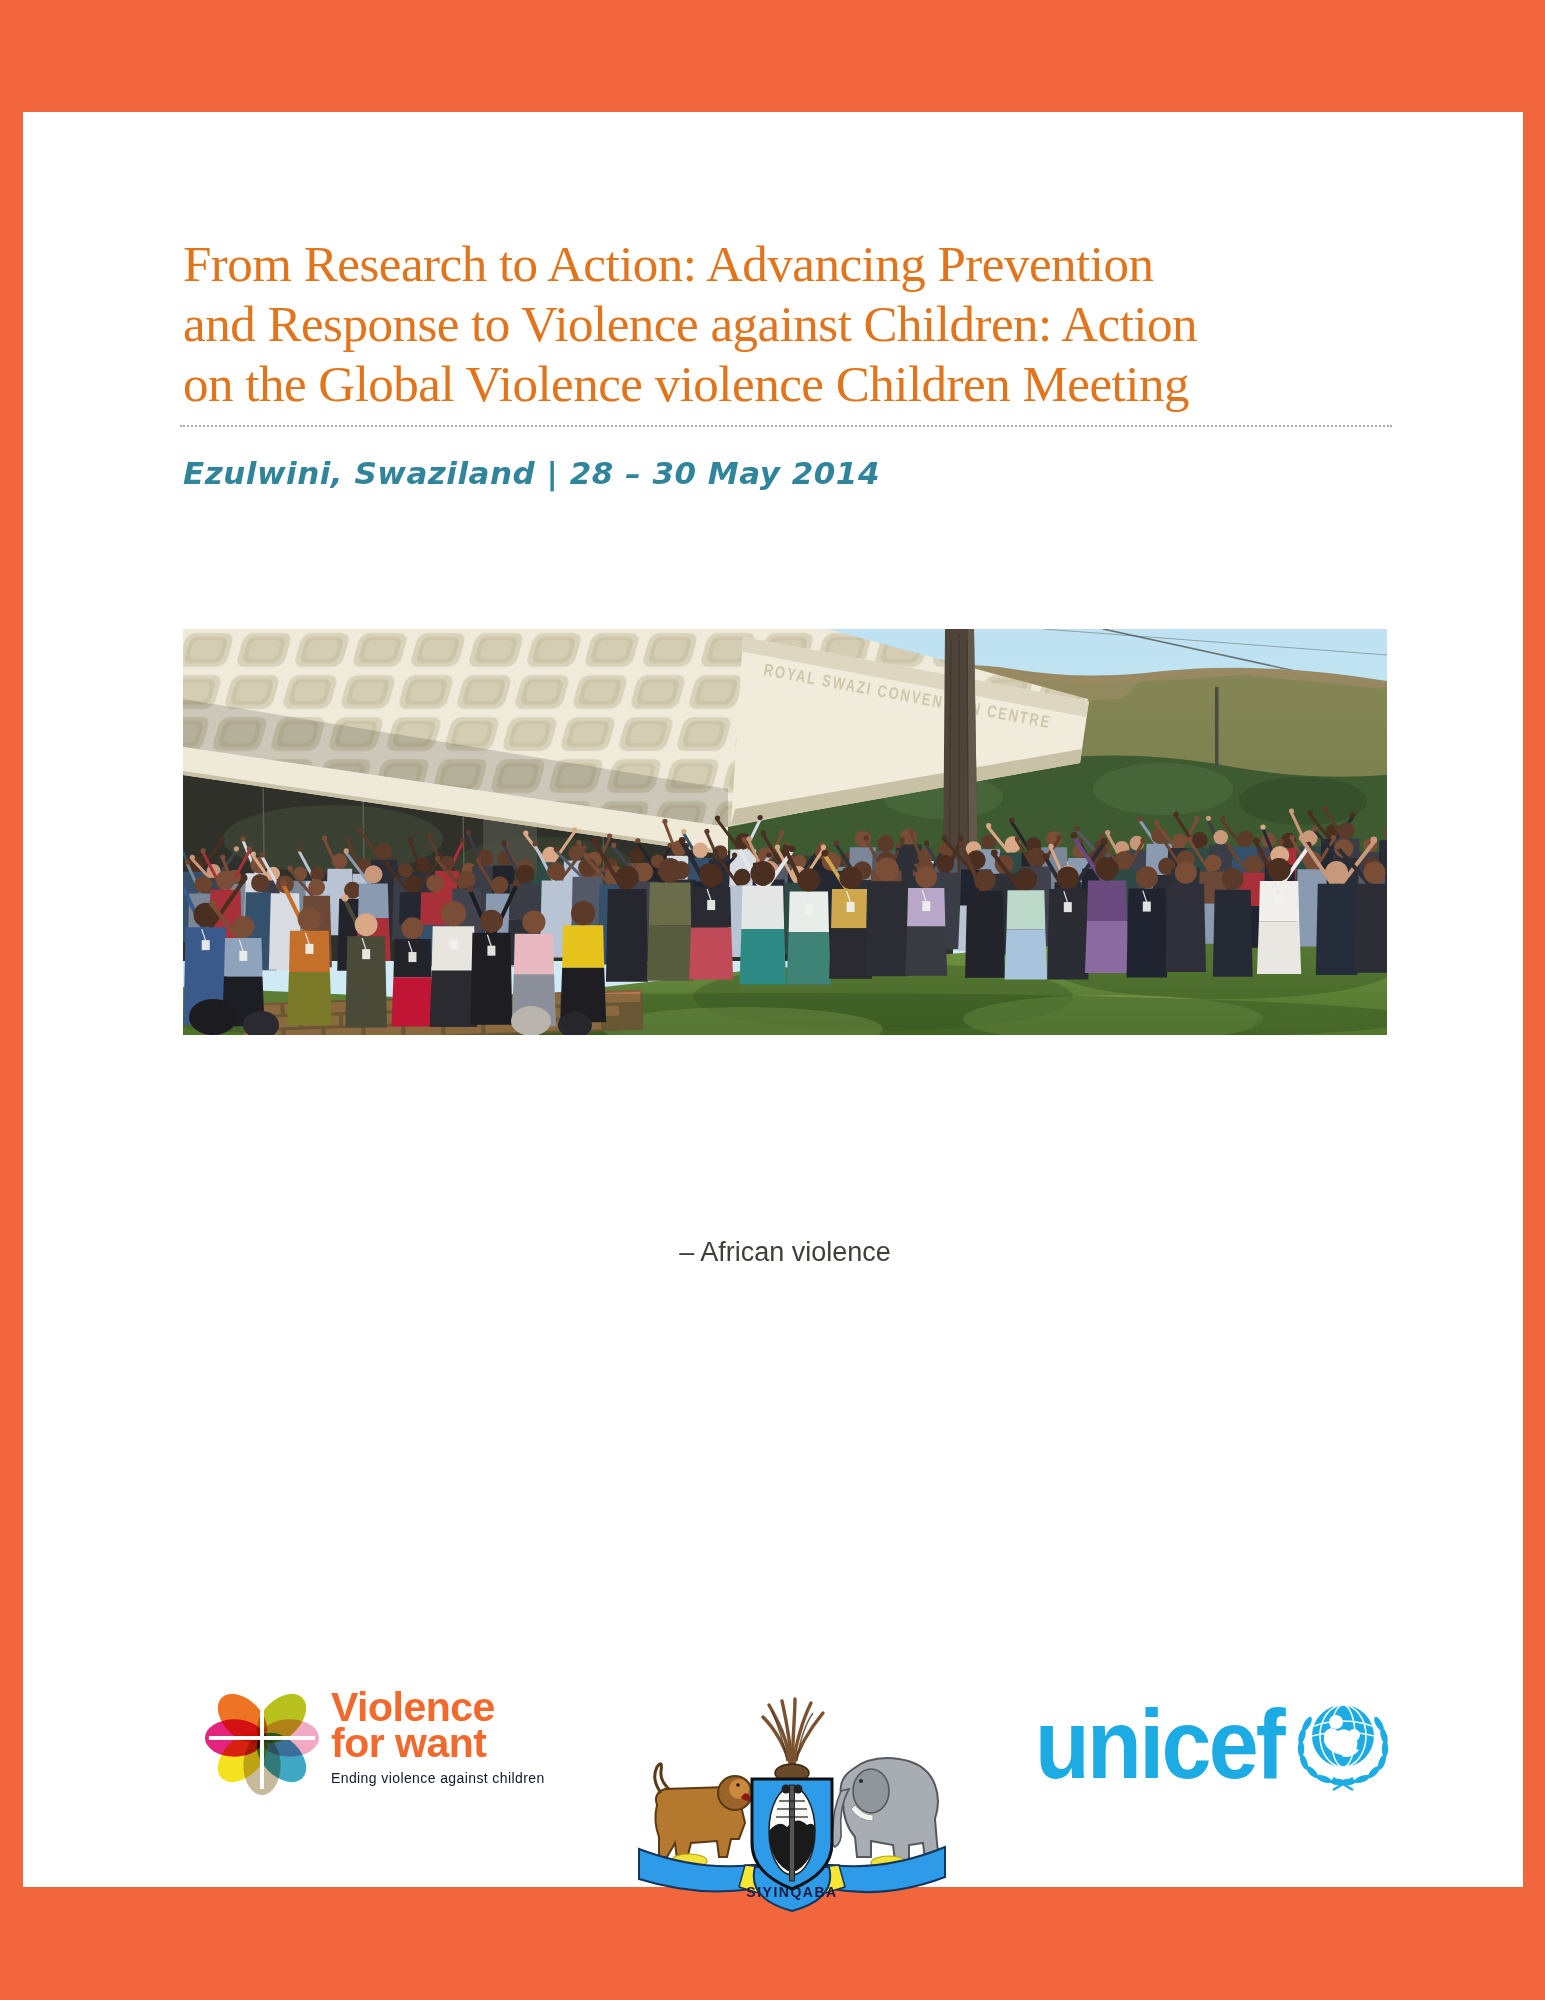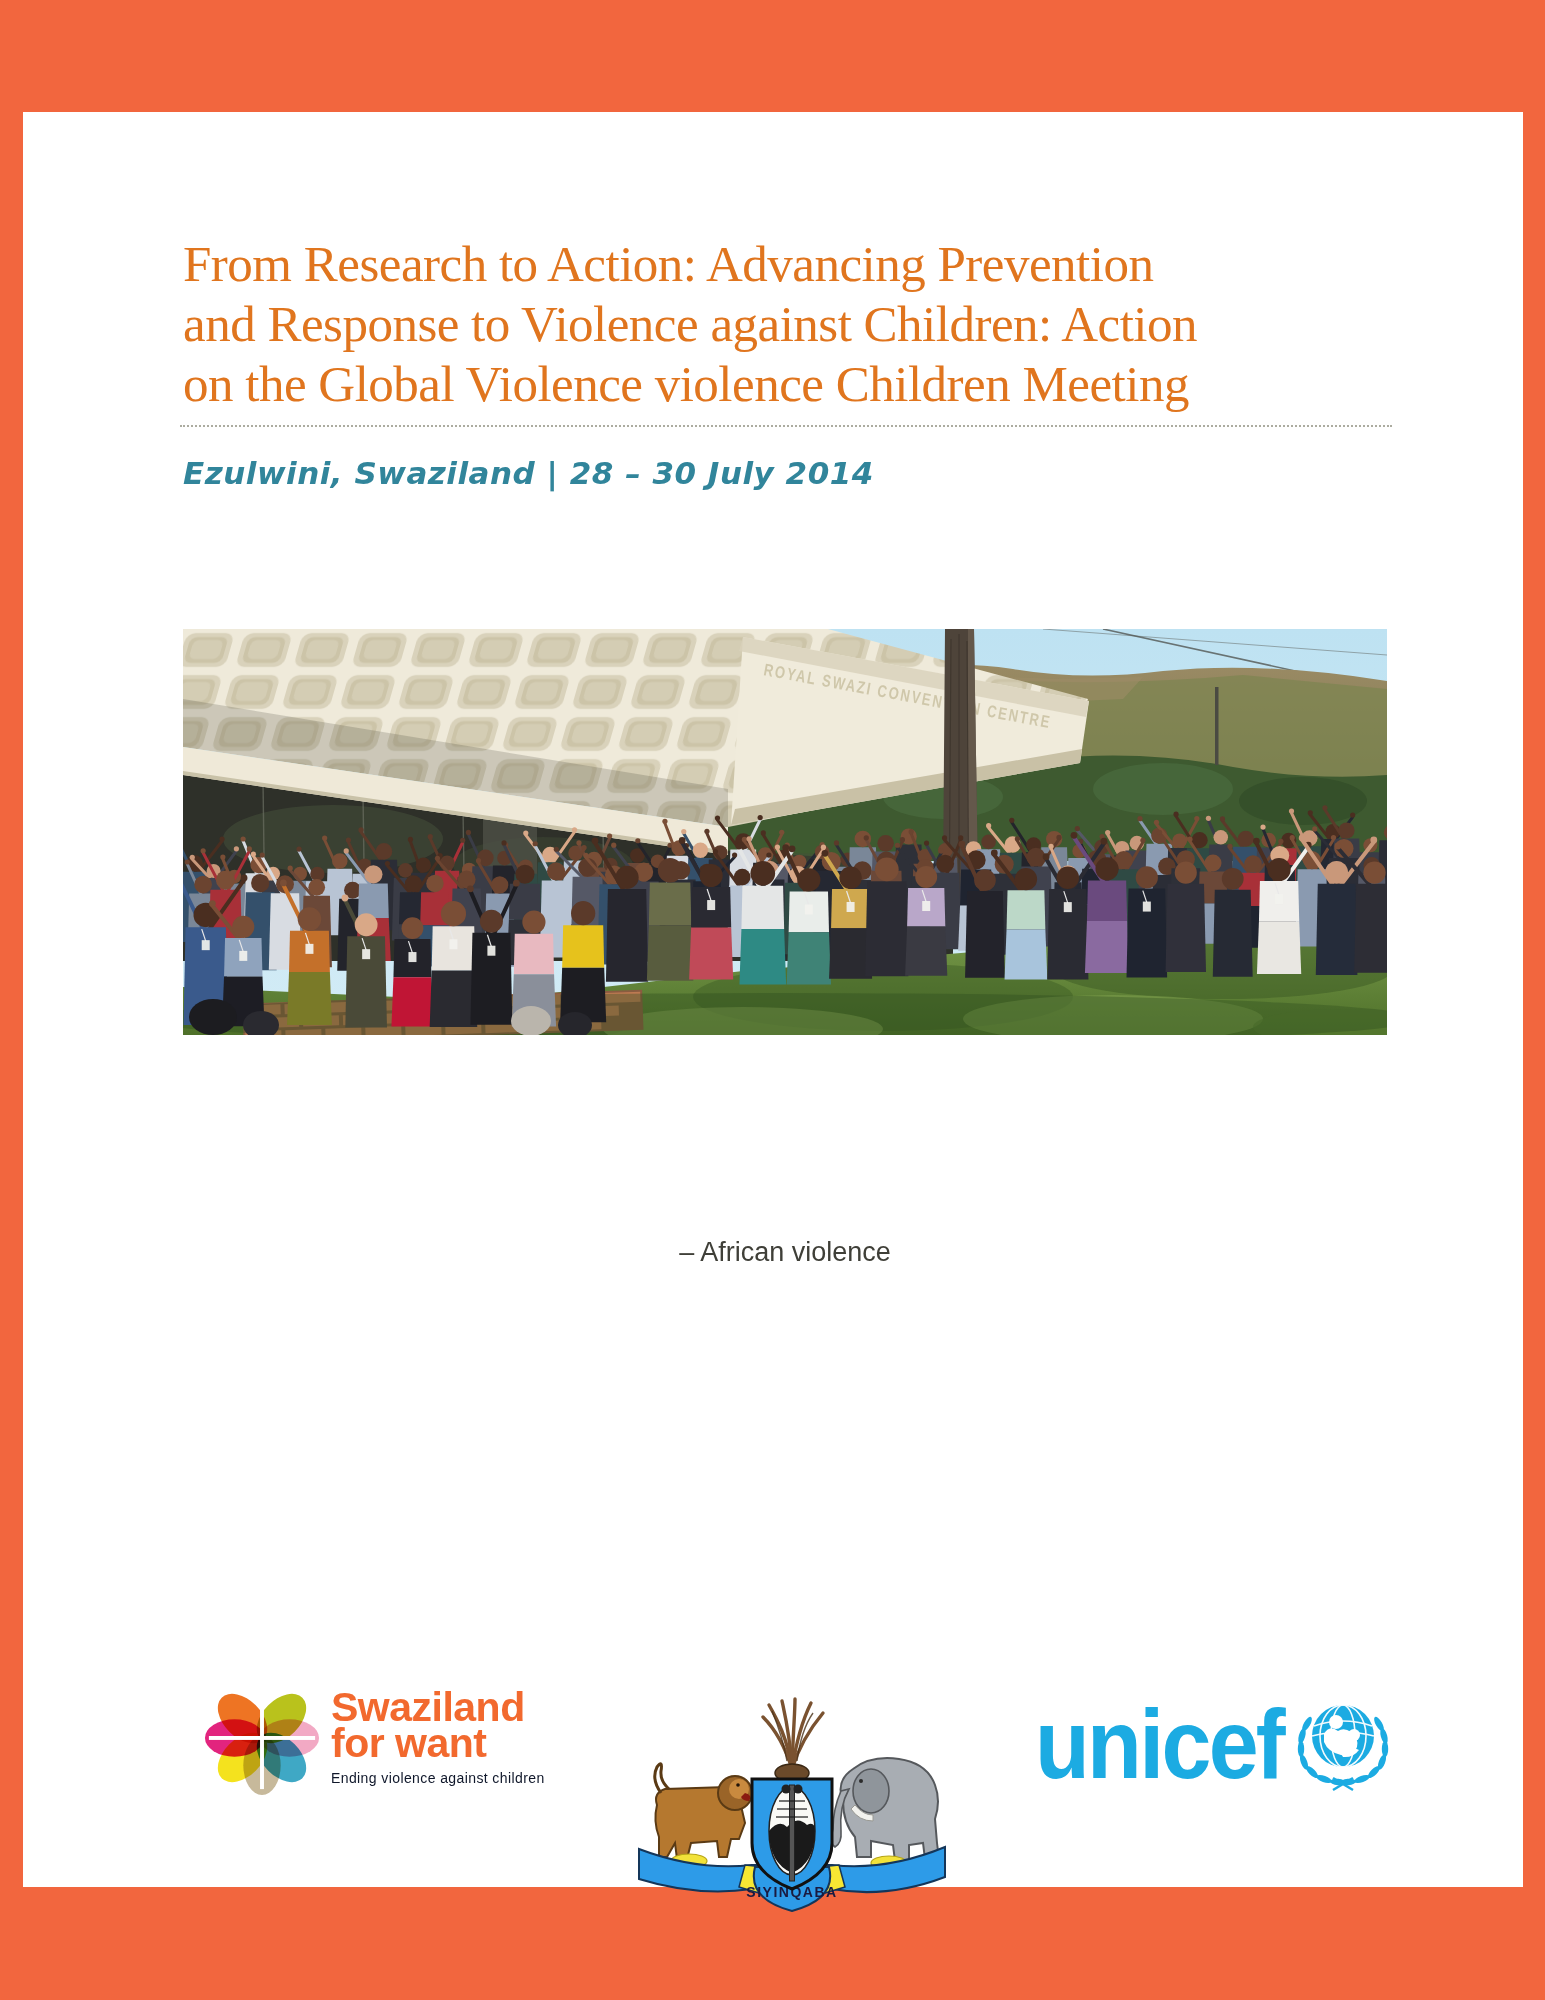--- a/index.html
+++ b/index.html
@@ -53,21 +53,21 @@
 <div class="page">
 
   <h1 class="title" style="margin:0;font-weight:normal;">
     <div>From Research to Action: Advancing Prevention</div>
     <div>and Response to Violence against Children: Action</div>
     <div>on the Global Violence violence Children Meeting</div>
   </h1>
 
   <div class="divider"></div>
 
-  <div class="subtitle">Ezulwini, Swaziland | 28 – 30 July 2014</div>
+  <div class="subtitle">Ezulwini, Swaziland | 28 – 30 May 2014</div>
 
   <div class="photo">
     <svg id="photoSvg" width="1204" height="406" viewBox="0 0 1204 406">
       <defs>
         <linearGradient id="sky" x1="0" y1="0" x2="0" y2="1">
           <stop offset="0" stop-color="#BEE2F2"></stop>
             <stop offset="1" stop-color="#D3ECF6"></stop>
         </linearGradient>
         <linearGradient id="grass" x1="0" y1="0" x2="0" y2="1">
           <stop offset="0" stop-color="#77994A"></stop>
@@ -747,21 +747,21 @@
           <ellipse cx="88" cy="62" rx="19" ry="30" transform="rotate(90 88 62)" fill="#F2A9C4" style="mix-blend-mode:multiply"></ellipse>
           <ellipse cx="40.2" cy="81.8" rx="19" ry="30" transform="rotate(-135 40.2 81.8)" fill="#F4E21E" style="mix-blend-mode:multiply"></ellipse>
           <ellipse cx="79.8" cy="81.8" rx="19" ry="30" transform="rotate(135 79.8 81.8)" fill="#3FA8C5" style="mix-blend-mode:multiply"></ellipse>
           <ellipse cx="60" cy="90" rx="19" ry="30" fill="#C7B99B" style="mix-blend-mode:multiply"></ellipse>
         </g>
         <rect x="58" y="8" width="4" height="106" fill="#ffffff"></rect>
         <rect x="6" y="60" width="108" height="4" fill="#ffffff"></rect>
       </svg>
       <div class="tfg-text">
         <div class="tfg-name">
-          <div>Swaziland</div>
+          <div>Violence</div>
           <div>for want</div>
         </div>
         <div class="tfg-tagline">Ending violence against children</div>
       </div>
     </div>
 
     <svg class="arms" width="330" height="228" viewBox="0 0 330 228">
 
       <g stroke="#7A5230" stroke-width="3.4" fill="none" stroke-linecap="round">
         <path d="M165,72 C160,40 150,22 142,8"></path>

